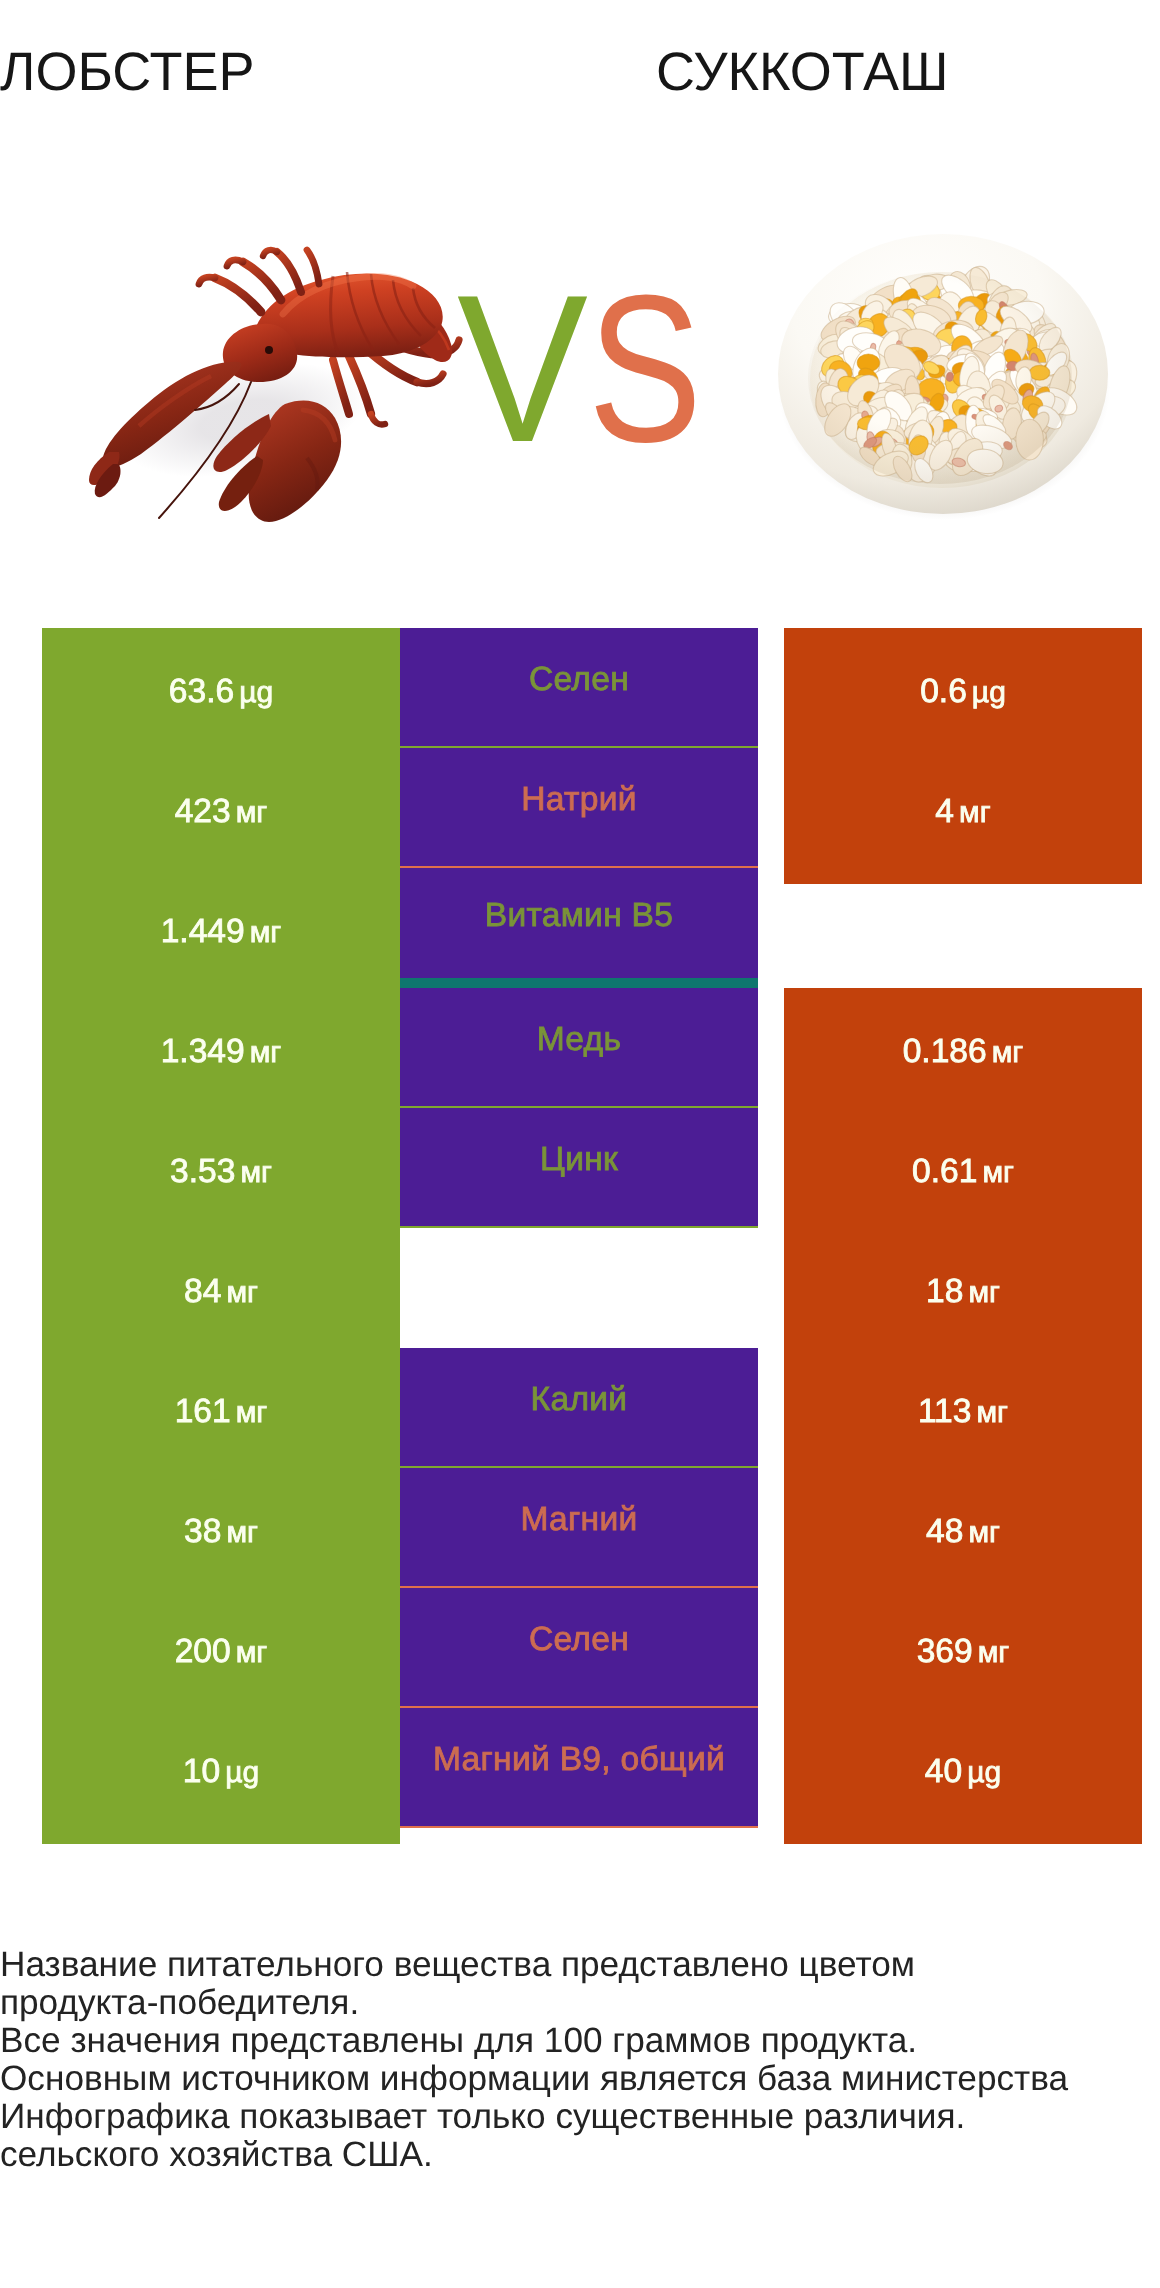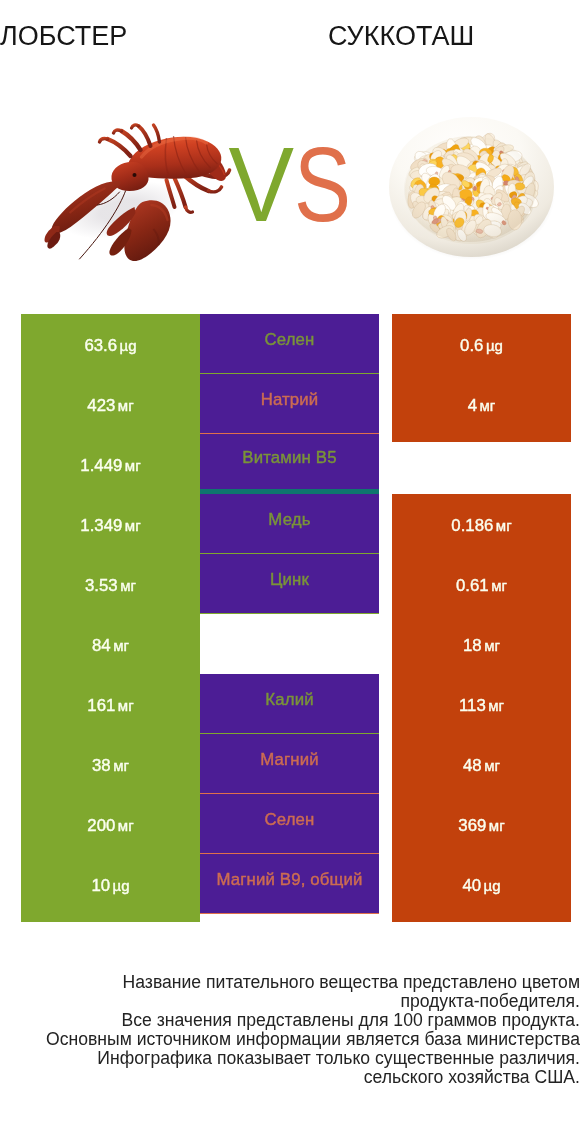--- a/index.html
+++ b/index.html
@@ -36,21 +36,21 @@
   .g{background:#7fa82e;}
   .o{background:#c2410c;margin-left:13px;}
   .val{color:#fbffef;font-size:16.8px;font-weight:400;letter-spacing:0;
        white-space:nowrap;-webkit-text-stroke:0.42px #fbffef;}
   .val .u{font-size:15px;font-weight:400;margin-left:2.5px;letter-spacing:0;}
   .lbl{font-size:16.8px;font-weight:400;letter-spacing:.15px;white-space:nowrap;}
   .lbl.gt{color:#7a9438;-webkit-text-stroke:0.42px #7a9438;}
   .lbl.ot{color:#cc6c51;-webkit-text-stroke:0.42px #cc6c51;}
 
   
-  .foot{position:absolute;left:0;top:973px;width:580px;text-align:right;
+  .foot{position:absolute;left:0;top:973px;width:580px;text-align:left;
         font-size:17.6px;line-height:19px;color:#232323;font-weight:400;}
 </style>
 </head>
 <body>
 
 <div class="page">
 
   <div class="hdr">
 
     <svg class="artwork" viewBox="0 0 580 302" xmlns="http://www.w3.org/2000/svg">

